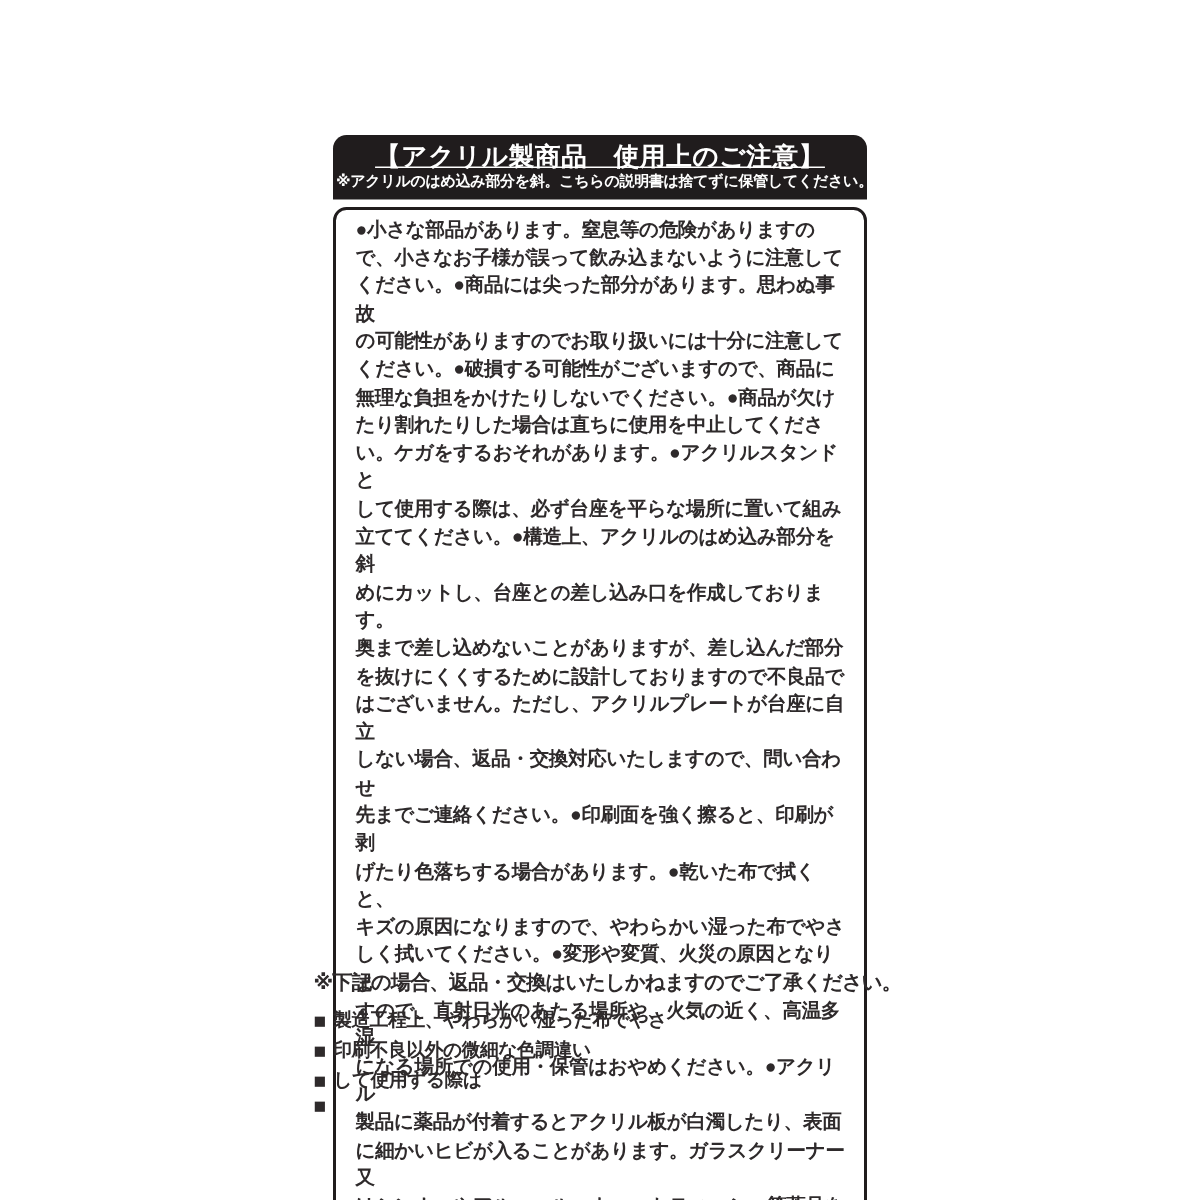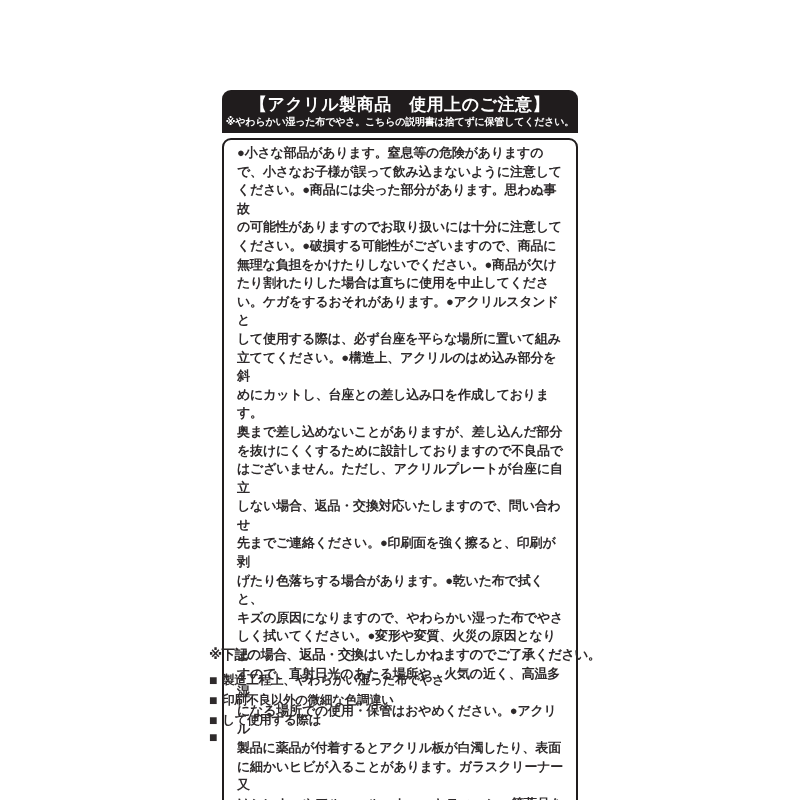--- a/index.html
+++ b/index.html
@@ -28,20 +28,21 @@
     padding: 4px 2px 5px 2px;
     text-align: center;
   }
   .header-title {
     color: #ffffff;
     font-weight: bold;
     font-size: 17px;
     line-height: 21px;
     letter-spacing: 0.5px;
     white-space: nowrap;
+    text-decoration: underline;
   }
   .header-subtitle {
     color: #ffffff;
     font-weight: bold;
     font-size: 10px;
     line-height: 13px;
     white-space: nowrap;
     letter-spacing: -0.2px;
   }
   
@@ -97,21 +98,21 @@
 </style>
 </head>
 <body>
 
 <div class="screen">
 
   <div class="doc">
 
     <div class="header-bar">
       <div class="header-title">【アクリル製商品　使用上のご注意】</div>
-      <div class="header-subtitle">※やわらかい湿った布でやさ。こちらの説明書は捨てずに保管してください。</div>
+      <div class="header-subtitle">※アクリルのはめ込み部分を斜。こちらの説明書は捨てずに保管してください。</div>
     </div>
 
     <div class="precautions-box">
       <p class="precautions-text">●小さな部品があります。窒息等の危険がありますの
 で、小さなお子様が誤って飲み込まないように注意して
 ください。●商品には尖った部分があります。思わぬ事故
 の可能性がありますのでお取り扱いには十分に注意して
 ください。●破損する可能性がございますので、商品に
 無理な負担をかけたりしないでください。●商品が欠け
 たり割れたりした場合は直ちに使用を中止してくださ

